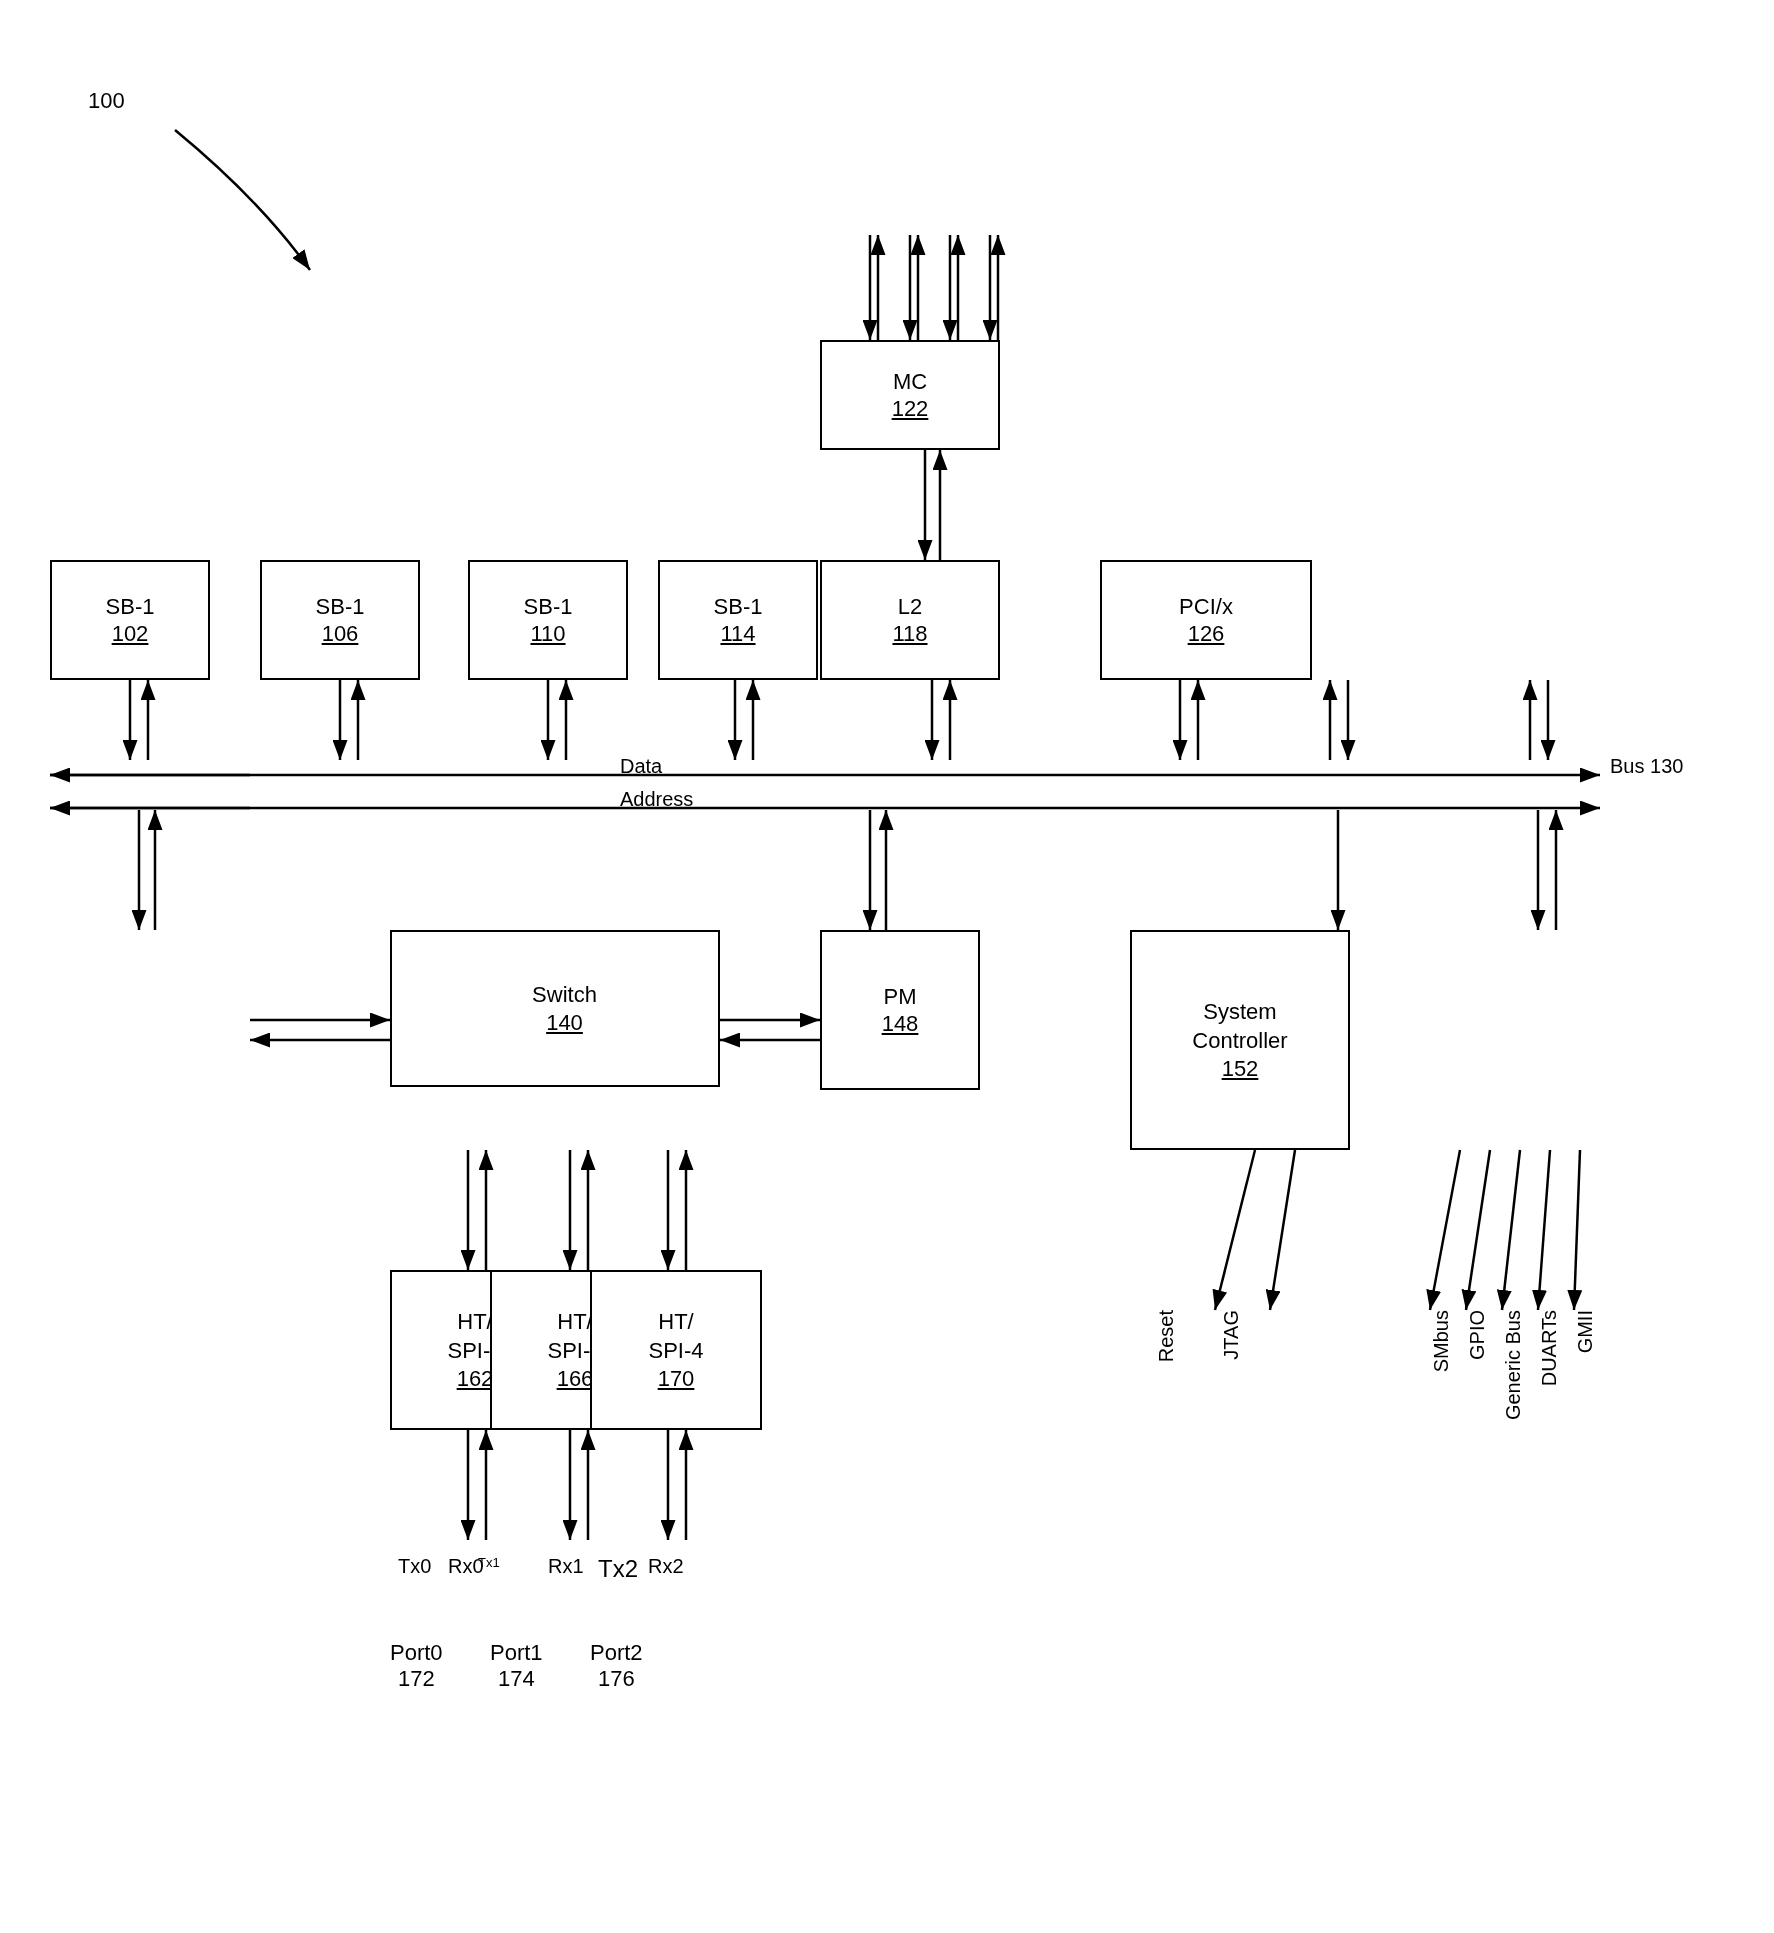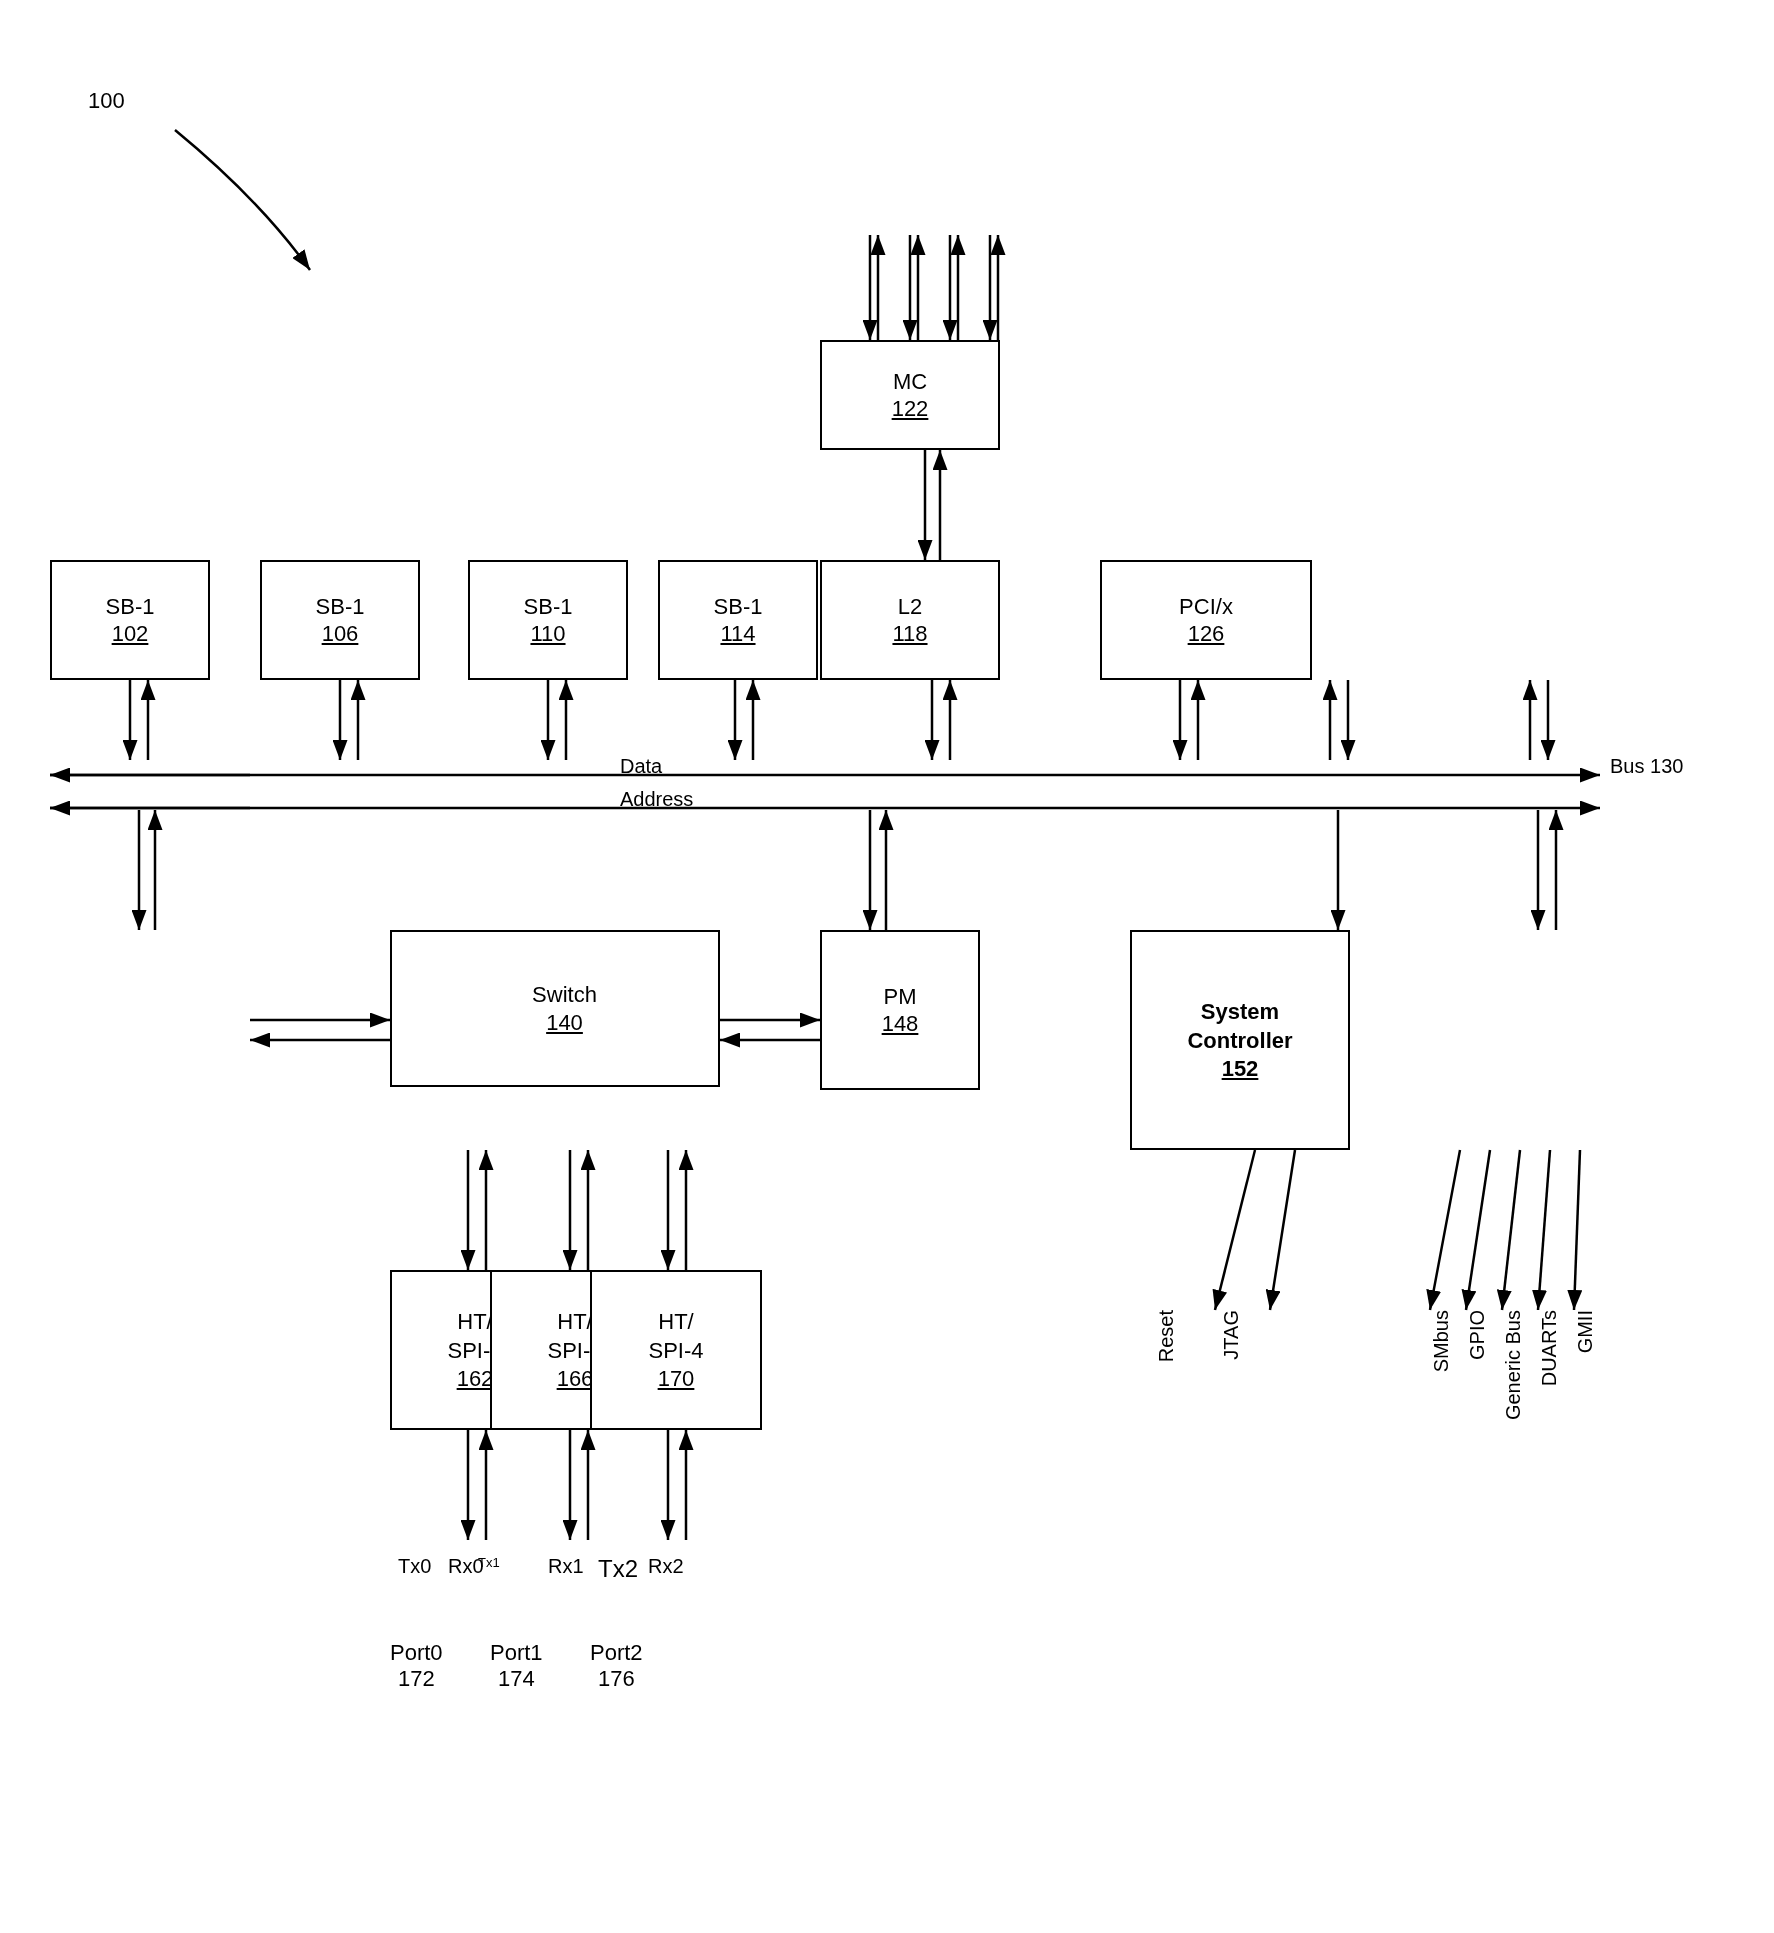--- a/index.html
+++ b/index.html
@@ -216,21 +216,21 @@
   <div class="box" style="left:390px; top:930px; width:330px; height:157px;padding-left:19px;">
     <span class="label">Switch</span>
     <span class="num">140</span>
   </div>
 
   <div class="box" style="left:820px; top:930px; width:160px; height:160px;">
     <span class="label">PM</span>
     <span class="num">148</span>
   </div>
 
-  <div class="box" style="left:1130px; top:930px; width:220px; height:220px;font-weight:bold;">
+  <div class="box" style="left:1130px; top:930px; width:220px; height:220px;">
     <span class="label" style="white-space:pre-line;">System
 Controller</span>
     <span class="num">152</span>
   </div>
 
 
   <div class="box" style="left:390px; top:1270px; width:170px; height:160px;">
     <span class="label" style="white-space:pre-line;">HT/
 SPI-4</span>
     <span class="num">162</span>

